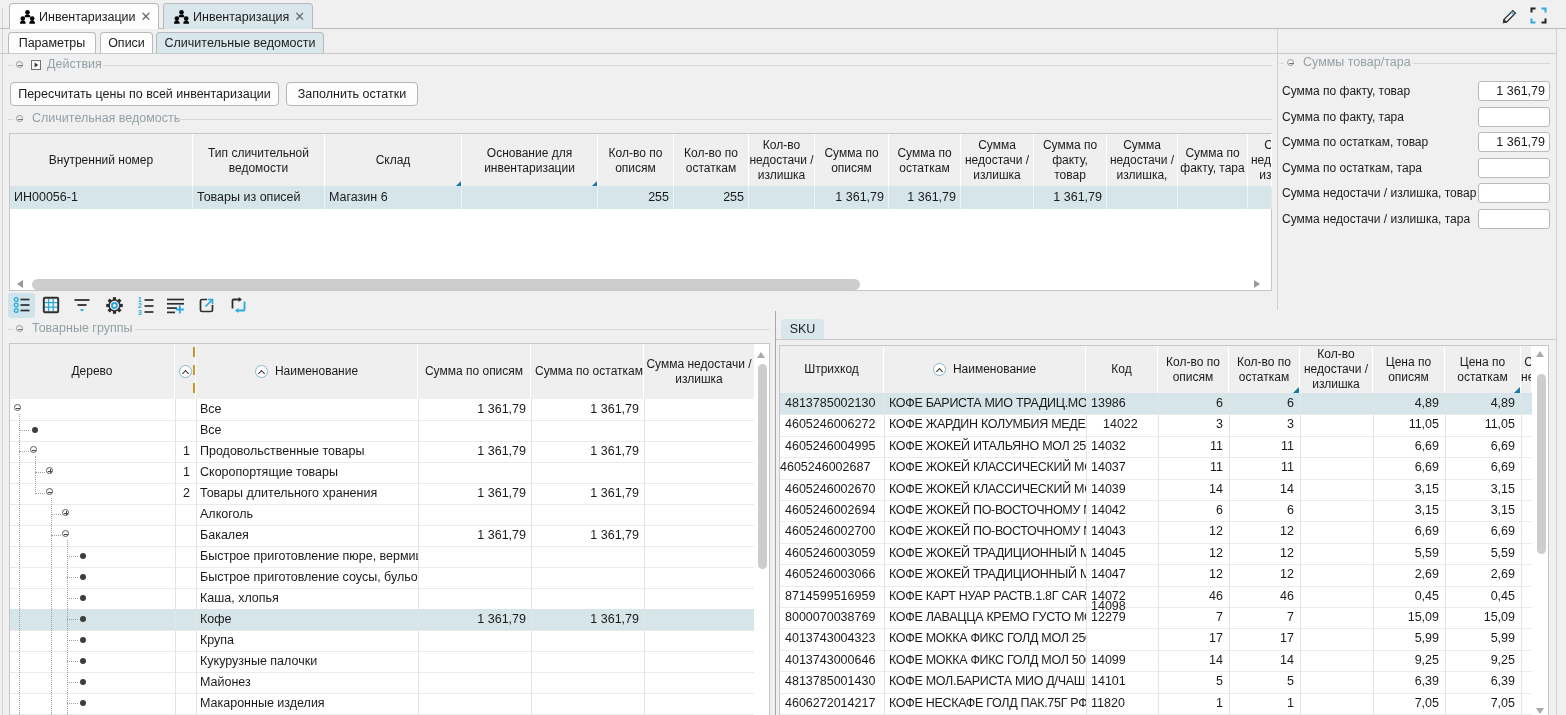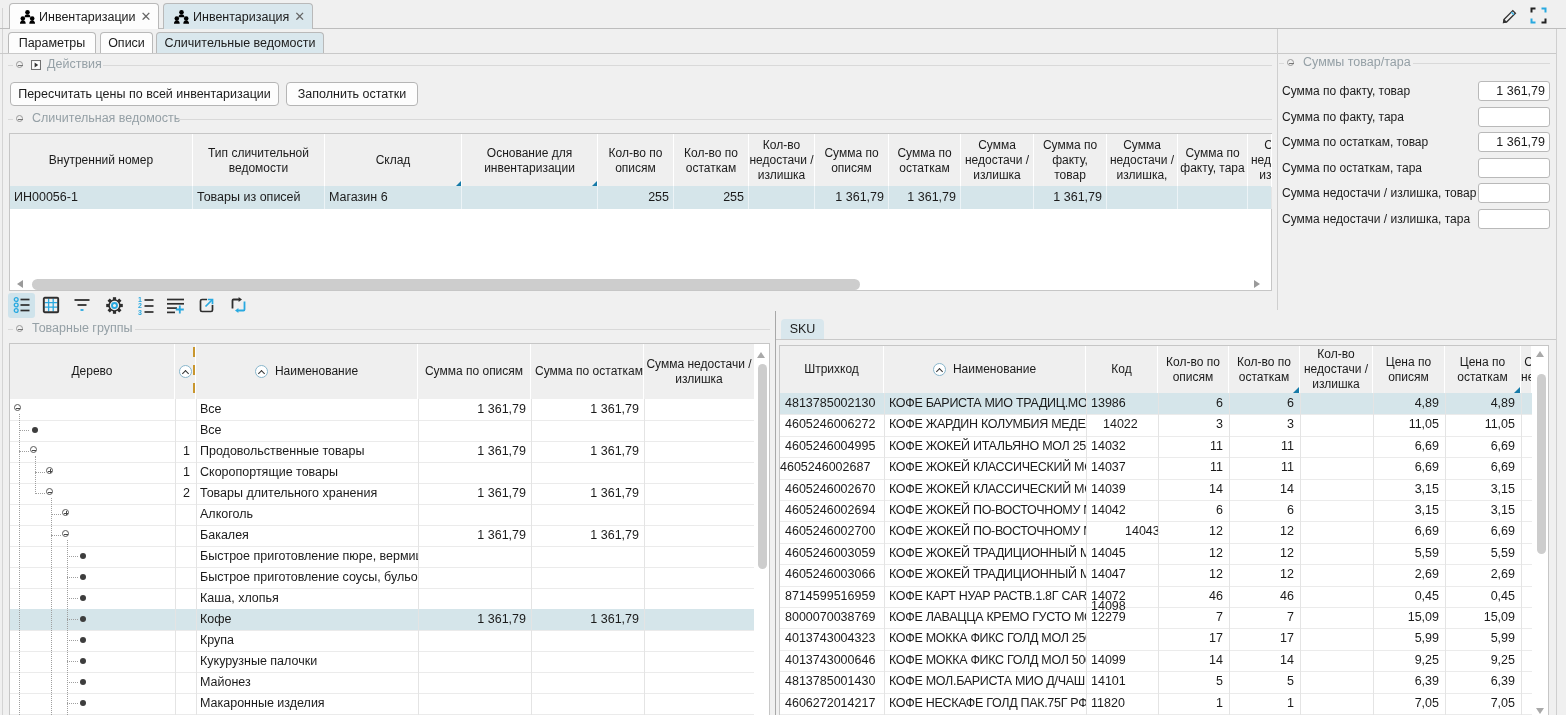--- a/index.html
+++ b/index.html
@@ -423,21 +423,21 @@
 <div class="cell" style="left:780px;top:500.0px;width:104px;height:21.4px;line-height:21.4px;padding-left:5px;">4605246002694</div>
 <div class="cell nm" style="left:884px;top:500.0px;width:202px;height:21.4px;line-height:21.4px;padding-left:5px;">КОФЕ ЖОКЕЙ ПО-ВОСТОЧНОМУ М</div>
 <div class="cell" style="left:1086px;top:500.0px;width:72px;height:21.4px;line-height:21.4px;padding-left:5px;">14042</div>
 <div class="cell" style="left:1158px;top:500.0px;width:71px;height:21.4px;line-height:21.4px;padding-right:6px;text-align:right;">6</div>
 <div class="cell" style="left:1229px;top:500.0px;width:71px;height:21.4px;line-height:21.4px;padding-right:6px;text-align:right;">6</div>
 <div class="cell" style="left:1373px;top:500.0px;width:72px;height:21.4px;line-height:21.4px;padding-right:6px;text-align:right;">3,15</div>
 <div class="cell" style="left:1445px;top:500.0px;width:76px;height:21.4px;line-height:21.4px;padding-right:6px;text-align:right;">3,15</div>
 <div class="hl" style="left:780px;top:542.8px;width:752px;background:#ebebeb"></div>
 <div class="cell" style="left:780px;top:521.4px;width:104px;height:21.4px;line-height:21.4px;padding-left:5px;">4605246002700</div>
 <div class="cell nm" style="left:884px;top:521.4px;width:202px;height:21.4px;line-height:21.4px;padding-left:5px;">КОФЕ ЖОКЕЙ ПО-ВОСТОЧНОМУ М</div>
-<div class="cell" style="left:1086px;top:521.4px;width:72px;height:21.4px;line-height:21.4px;padding-left:5px;margin-left:34px;">14043</div>
+<div class="cell" style="left:1086px;top:521.4px;width:72px;height:21.4px;line-height:21.4px;padding-left:5px;">14043</div>
 <div class="cell" style="left:1158px;top:521.4px;width:71px;height:21.4px;line-height:21.4px;padding-right:6px;text-align:right;">12</div>
 <div class="cell" style="left:1229px;top:521.4px;width:71px;height:21.4px;line-height:21.4px;padding-right:6px;text-align:right;">12</div>
 <div class="cell" style="left:1373px;top:521.4px;width:72px;height:21.4px;line-height:21.4px;padding-right:6px;text-align:right;">6,69</div>
 <div class="cell" style="left:1445px;top:521.4px;width:76px;height:21.4px;line-height:21.4px;padding-right:6px;text-align:right;">6,69</div>
 <div class="hl" style="left:780px;top:564.2px;width:752px;background:#ebebeb"></div>
 <div class="cell" style="left:780px;top:542.8px;width:104px;height:21.4px;line-height:21.4px;padding-left:5px;">4605246003059</div>
 <div class="cell nm" style="left:884px;top:542.8px;width:202px;height:21.4px;line-height:21.4px;padding-left:5px;">КОФЕ ЖОКЕЙ ТРАДИЦИОННЫЙ МО</div>
 <div class="cell" style="left:1086px;top:542.8px;width:72px;height:21.4px;line-height:21.4px;padding-left:5px;">14045</div>
 <div class="cell" style="left:1158px;top:542.8px;width:71px;height:21.4px;line-height:21.4px;padding-right:6px;text-align:right;">12</div>
 <div class="cell" style="left:1229px;top:542.8px;width:71px;height:21.4px;line-height:21.4px;padding-right:6px;text-align:right;">12</div>

